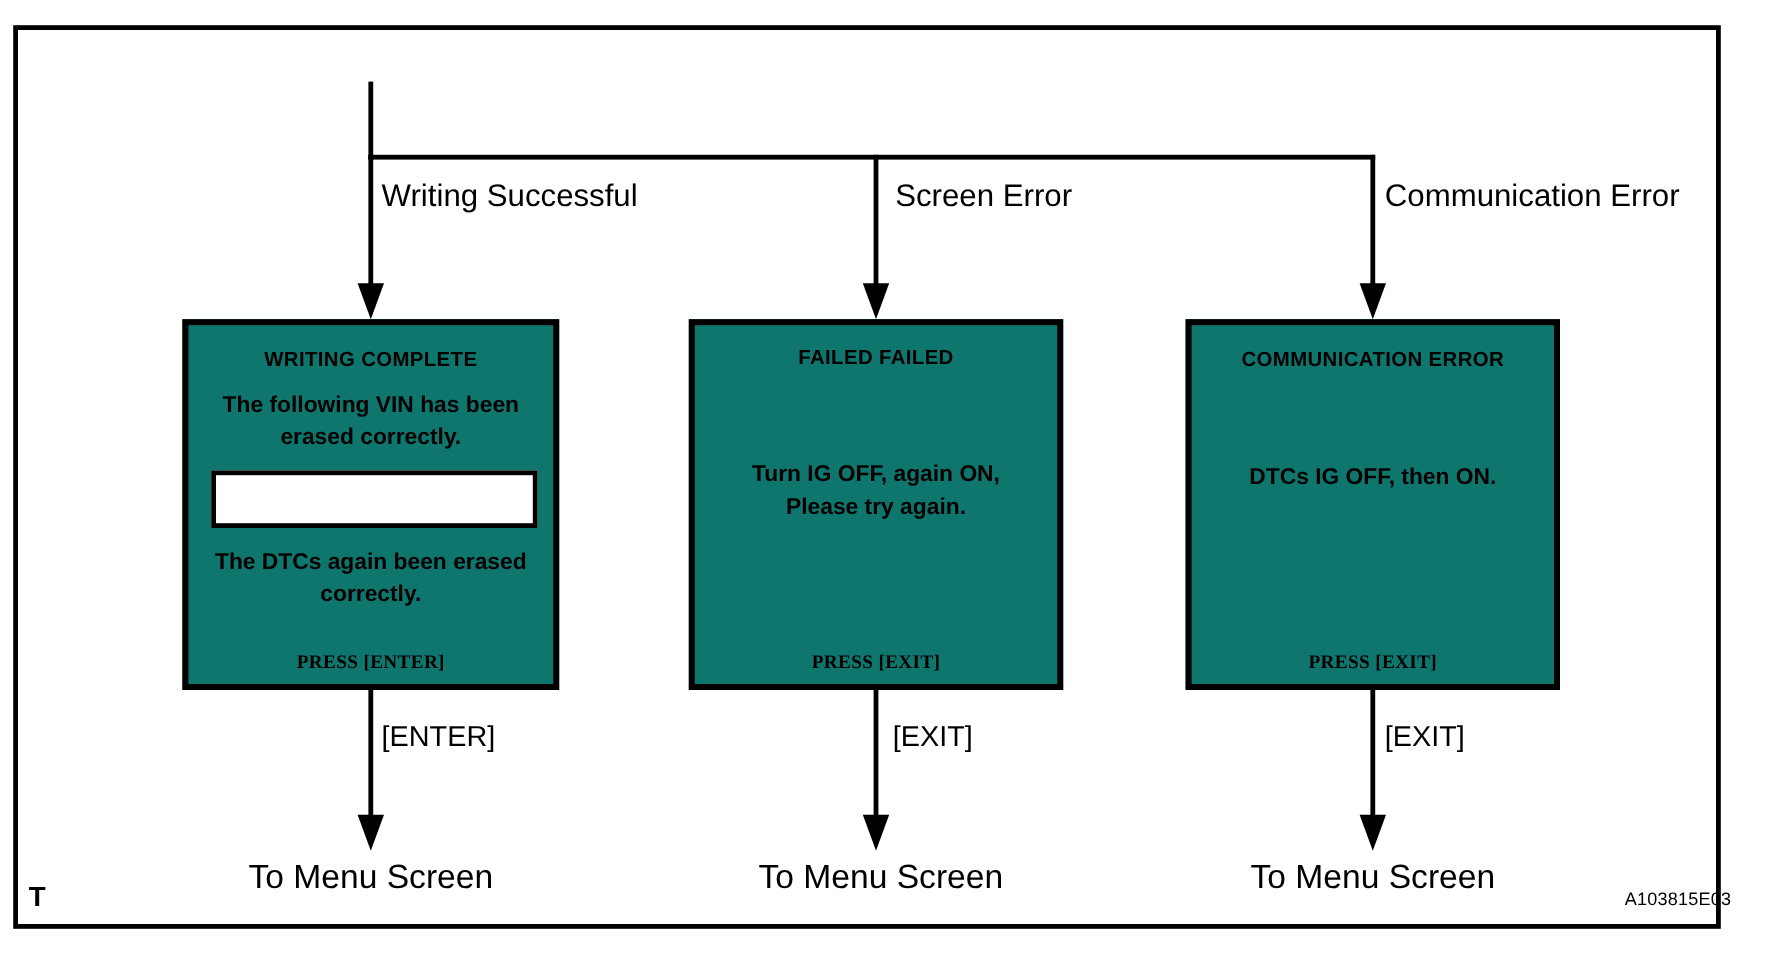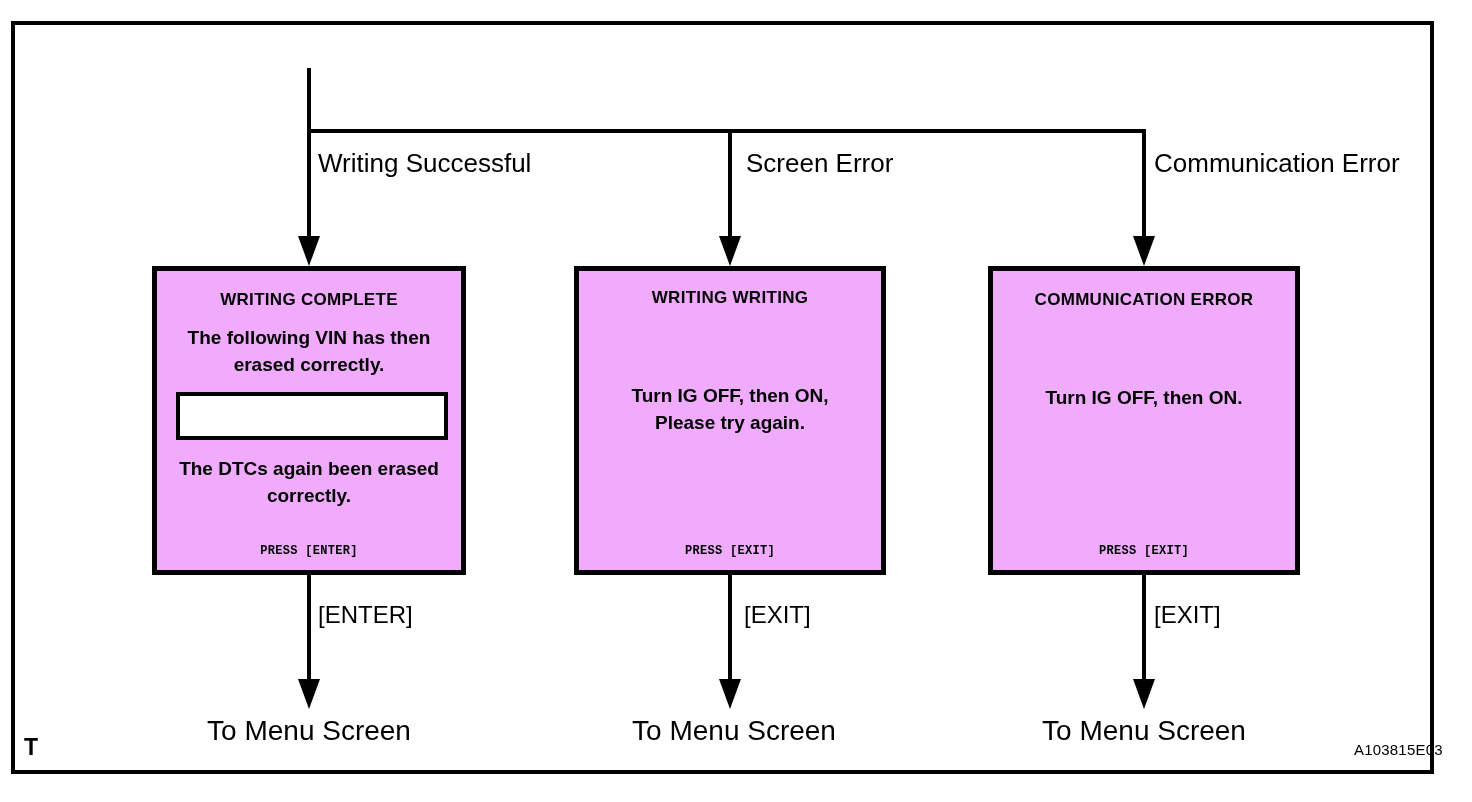--- a/index.html
+++ b/index.html
@@ -89,21 +89,21 @@
     line-height: 1;
     white-space: nowrap;
     transform: translateX(-50%);
     font-family: "Liberation Sans", sans-serif;
   }
   
   .screen-box {
     position: absolute;
     border: 5px solid #000;
     box-sizing: border-box;
-    background: #f0abfc;
+    background: #0f766e;
   }
   .screen-title {
     position: absolute;
     left: 0;
     right: 0;
     text-align: center;
     font-size: 17px;
     font-weight: bold;
     letter-spacing: 0.3px;
     line-height: 1.15;
@@ -117,25 +117,25 @@
     font-size: 19px;
     font-weight: bold;
     line-height: 1.42;
     font-family: "Liberation Sans", sans-serif;
   }
   .screen-footer {
     position: absolute;
     left: 0;
     right: 0;
     text-align: center;
-    font-size: 12px;
+    font-size: 16px;
     font-weight: bold;
     letter-spacing: 0.3px;
     line-height: 1;
-    font-family: Liberation Mono, monospace;
+    font-family: Liberation Serif, serif;
   }
   .vin-field {
     position: absolute;
     border: 4px solid #000;
     box-sizing: border-box;
     background: #fff;
   }
 </style>
 </head>
 <body>
@@ -157,46 +157,46 @@
   <div class="vline" style="left:1142px; top:129px; height:108px;"></div>
   <div class="arrowhead" style="left:1133px; top:236px;"></div>
 
   <div class="branch-label" style="left:318px; top:150px;">Writing Successful</div>
   <div class="branch-label" style="left:746px; top:150px;">Screen Error</div>
   <div class="branch-label" style="left:1154px; top:150px;">Communication Error</div>
 
   <div class="screen-box" style="left:152px; top:266px; width:314px; height:309px;">
     <div class="screen-title" style="top:19px;">WRITING COMPLETE</div>
     <div class="screen-body" style="top:54px;">
-      <div>The following VIN has then</div>
+      <div>The following VIN has been</div>
       <div>erased correctly.</div>
     </div>
     <div class="vin-field" style="left:19px; top:121px; width:272px; height:48px;">
       <span style="display:block;text-align:center;line-height:40px;font-size:18px;font-weight:bold;"></span>
     </div>
     <div class="screen-body" style="top:185px;">
       <div>The DTCs again been erased</div>
       <div>correctly.</div>
     </div>
     <div class="screen-footer" style="top:274px;">PRESS [ENTER]</div>
   </div>
 
   <div class="screen-box" style="left:574px; top:266px; width:312px; height:309px;">
-    <div class="screen-title" style="top:17px;">WRITING  WRITING</div>
+    <div class="screen-title" style="top:17px;">FAILED  FAILED</div>
     <div class="screen-body" style="top:112px;">
-      <div>Turn IG OFF, then ON,</div>
+      <div>Turn IG OFF, again ON,</div>
       <div>Please try again.</div>
     </div>
     <div class="screen-footer" style="top:274px;">PRESS [EXIT]</div>
   </div>
 
   <div class="screen-box" style="left:988px; top:266px; width:312px; height:309px;">
     <div class="screen-title" style="top:19px;">COMMUNICATION ERROR</div>
     <div class="screen-body" style="top:114px;">
-      <div>Turn IG OFF, then ON.</div>
+      <div>DTCs IG OFF, then ON.</div>
     </div>
     <div class="screen-footer" style="top:274px;">PRESS [EXIT]</div>
   </div>
 
   <div class="vline" style="left:307px; top:575px; height:105px;"></div>
   <div class="arrowhead" style="left:298px; top:679px;"></div>
   <div class="key-label" style="left:318px; top:603px;">[ENTER]</div>
   <div class="terminal-label" style="left:309px; top:717px;">To Menu Screen</div>
 
   <div class="vline" style="left:728px; top:575px; height:105px;"></div>

